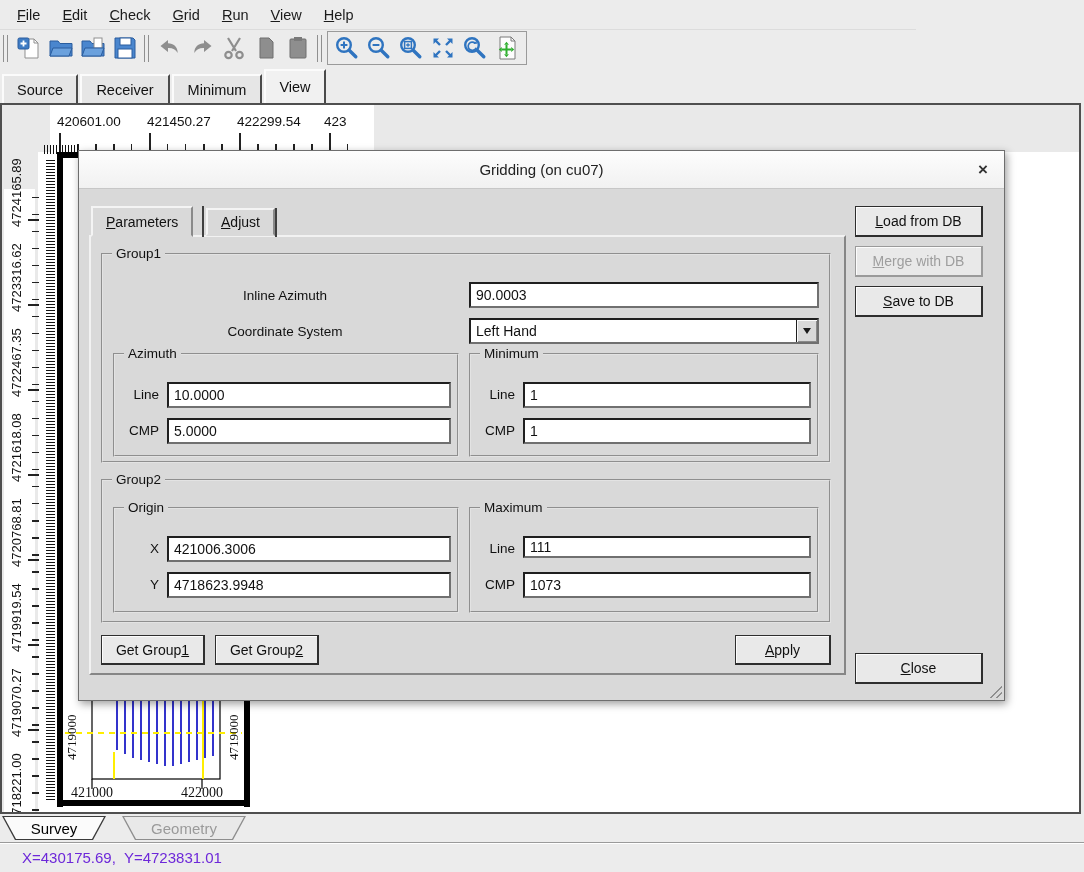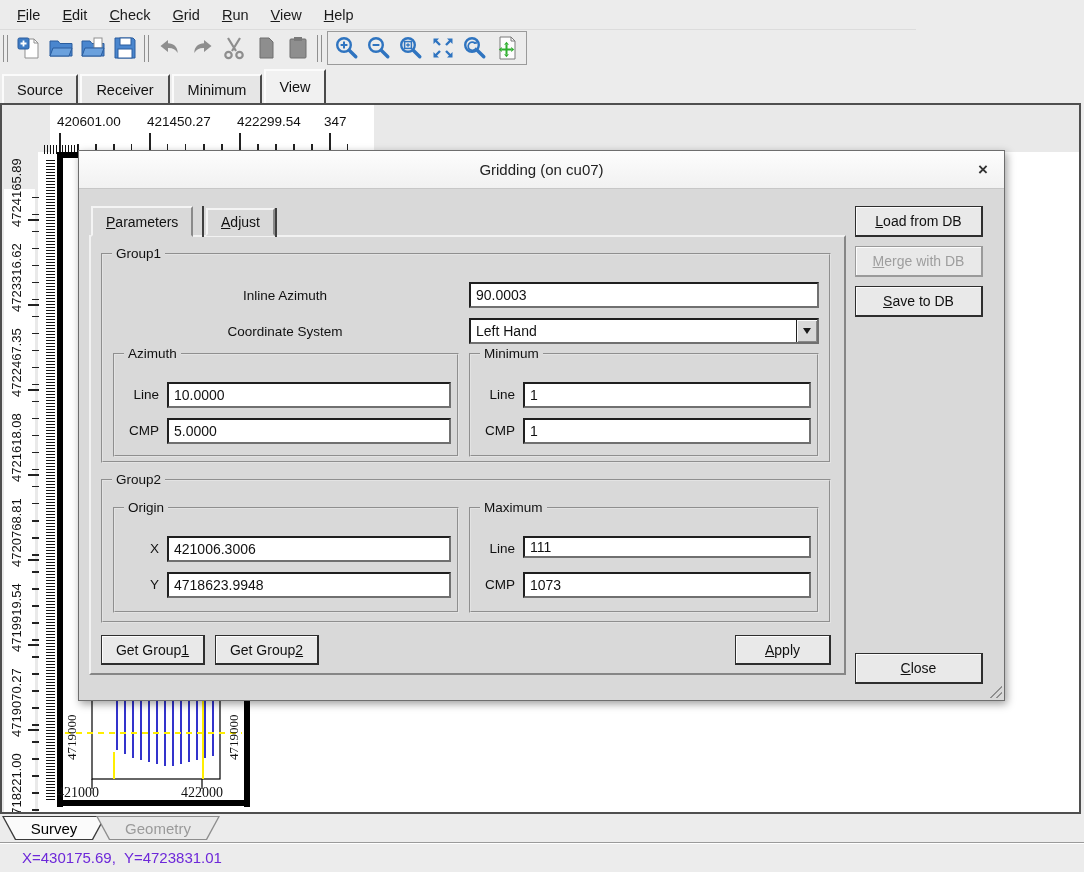--- a/index.html
+++ b/index.html
@@ -259,21 +259,21 @@
       </div>
   </div>
 
   <div id="canvas">
 
     <div class="top-ruler">
       <div class="top-ruler-white"></div>
       <span class="truler-label" style="left:55px;">420601.00</span>
       <span class="truler-label" style="left:145px;">421450.27</span>
       <span class="truler-label" style="left:235px;">422299.54</span>
-      <span class="truler-label" style="left:322px;">347</span>
+      <span class="truler-label" style="left:322px;">423</span>
       <div class="truler-tick" style="left:57px;"></div>
       <div class="truler-tick" style="left:147px;"></div>
       <div class="truler-tick" style="left:237px;"></div>
       <div class="truler-tick" style="left:327px;"></div>
       <div class="truler-minor"></div>
     </div>
 
     <div class="left-ruler">
       <div class="left-ruler-white"></div>
       <div class="lruler-minor"></div>
@@ -326,21 +326,21 @@
         <line x1="146" y1="0" x2="146" y2="82"></line>
         <line x1="57" y1="55" x2="57" y2="82"></line>
       </g>
       <g stroke="#000" stroke-width="1.2">
         <line x1="35" y1="82" x2="35" y2="92"></line>
         <line x1="145" y1="82" x2="145" y2="92"></line>
       </g>
     </svg>
     <span class="map-label-v" style="left:62px;top:655px;">4719000</span>
     <span class="map-label-v" style="left:224px;top:655px;">4719000</span>
-    <span class="map-label-x" style="left:48px;top:680px;">421000</span>
+    <span class="map-label-x" style="left:62px;top:680px;">421000</span>
     <span class="map-label-x" style="left:172px;top:680px;">422000</span>
   </div>
 
   <div id="dialog">
     <div id="dlg-titlebar">
       <span id="dlg-title">Gridding (on cu07)</span>
       <div id="dlg-close">×</div>
     </div>
 
     <div class="dtab active" style="left:12px;"><u>P</u>arameters</div>
@@ -409,21 +409,21 @@
     <div class="btn" style="left:776px;top:502px;width:128px;height:31px;"><u>C</u>lose</div>
 
     <div id="dlg-resize"></div>
   </div>
 
   <div id="sheettabs">
     <div class="sheet-tab" style="left:2px;width:104px;">
       <div class="sheet-outer" style="background:#3a3a3a;"></div>
       <div class="sheet-inner" style="background:#fbfbfb;color:#000;">Survey</div>
     </div>
-    <div class="sheet-tab" style="left:96px;width:124px;">
+    <div class="sheet-tab" style="left:122px;width:124px;">
       <div class="sheet-outer" style="background:#8d8d8d;"></div>
       <div class="sheet-inner" style="background:#e9e9e9;color:#9a9a9a;">Geometry</div>
     </div>
   </div>
 
   <div id="statusbar">
     <span id="status-text">X=430175.69,  Y=4723831.01</span>
   </div>
 
 </div>

